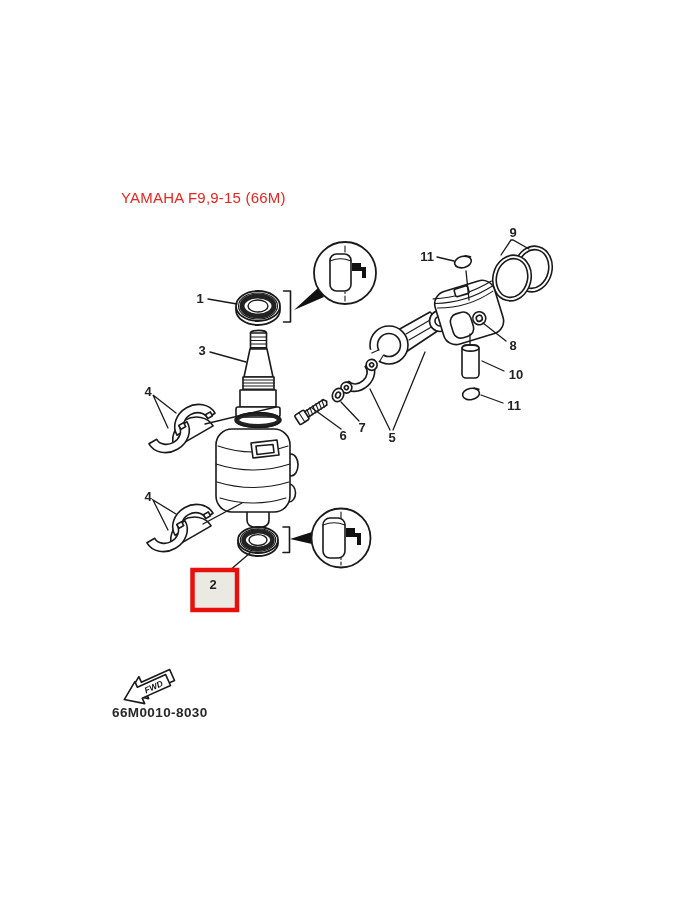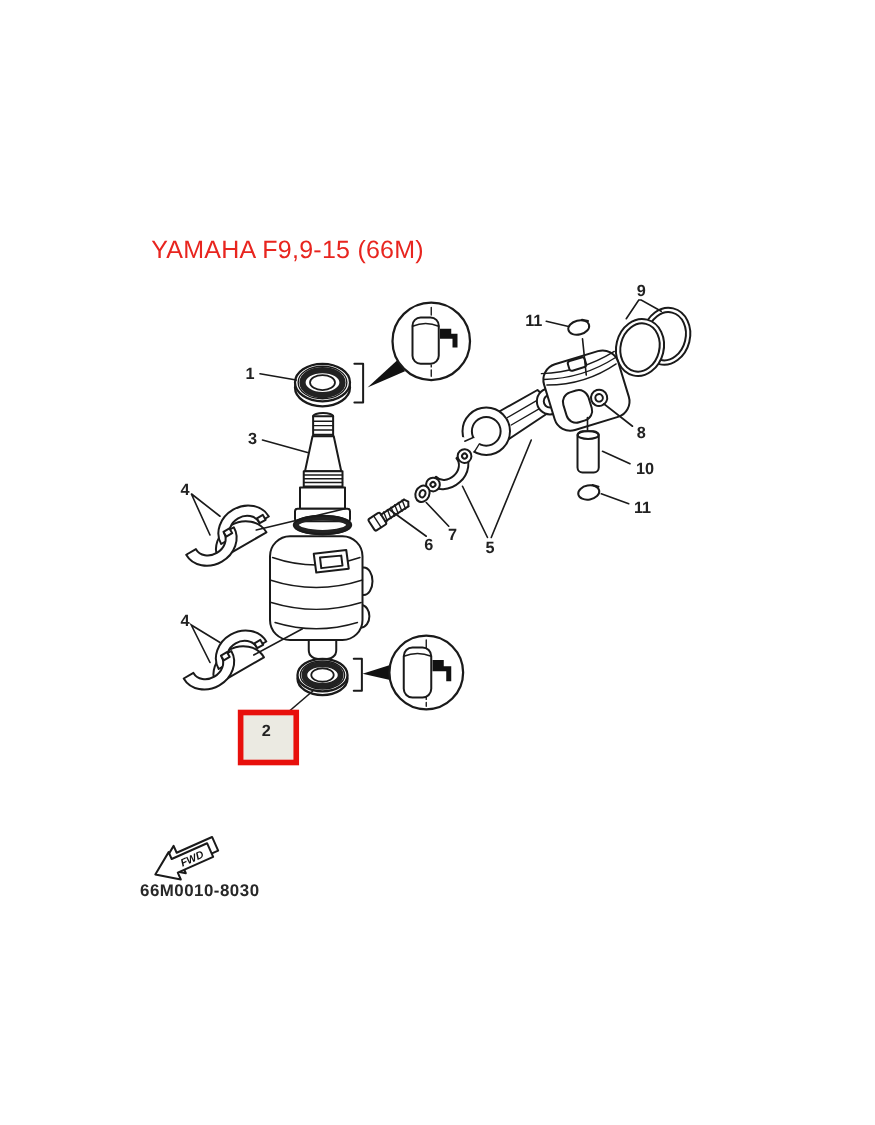--- a/index.html
+++ b/index.html
@@ -1,17 +1,17 @@
 <!DOCTYPE html>
 <html><head>
 <meta charset="utf-8">
 <style>
   html,body{margin:0;padding:0;background:#ffffff;}
   body{width:700px;height:900px;position:relative;font-family:"Liberation Sans",sans-serif;overflow:hidden;}
-  .page-title{position:absolute;left:121px;top:189px;font-size:20px;color:#e8251f;letter-spacing:.2px;}
+  .page-title{position:absolute;left:121px;top:189px;font-size:15px;color:#e8251f;letter-spacing:.2px;}
   svg{position:absolute;left:0;top:0;}
   .ln{stroke:#1a1a1a;stroke-width:1.6;fill:#ffffff;stroke-linejoin:round;stroke-linecap:round;}
   .lnf{stroke:#1a1a1a;stroke-width:1.6;fill:none;stroke-linejoin:round;stroke-linecap:round;}
   .thin{stroke:#1a1a1a;stroke-width:1.1;fill:none;stroke-linecap:round;}
   .leader{stroke:#1a1a1a;stroke-width:1.3;fill:none;stroke-linecap:round;}
   .blk{fill:#111111;stroke:none;}
   .callout{font-size:13px;font-weight:bold;fill:#222222;}
   .pnum{font-size:13.5px;font-weight:bold;fill:#282828;letter-spacing:.4px;}
   .fwdtxt{font-size:8.5px;font-weight:bold;font-style:italic;fill:#111;}
 </style>

